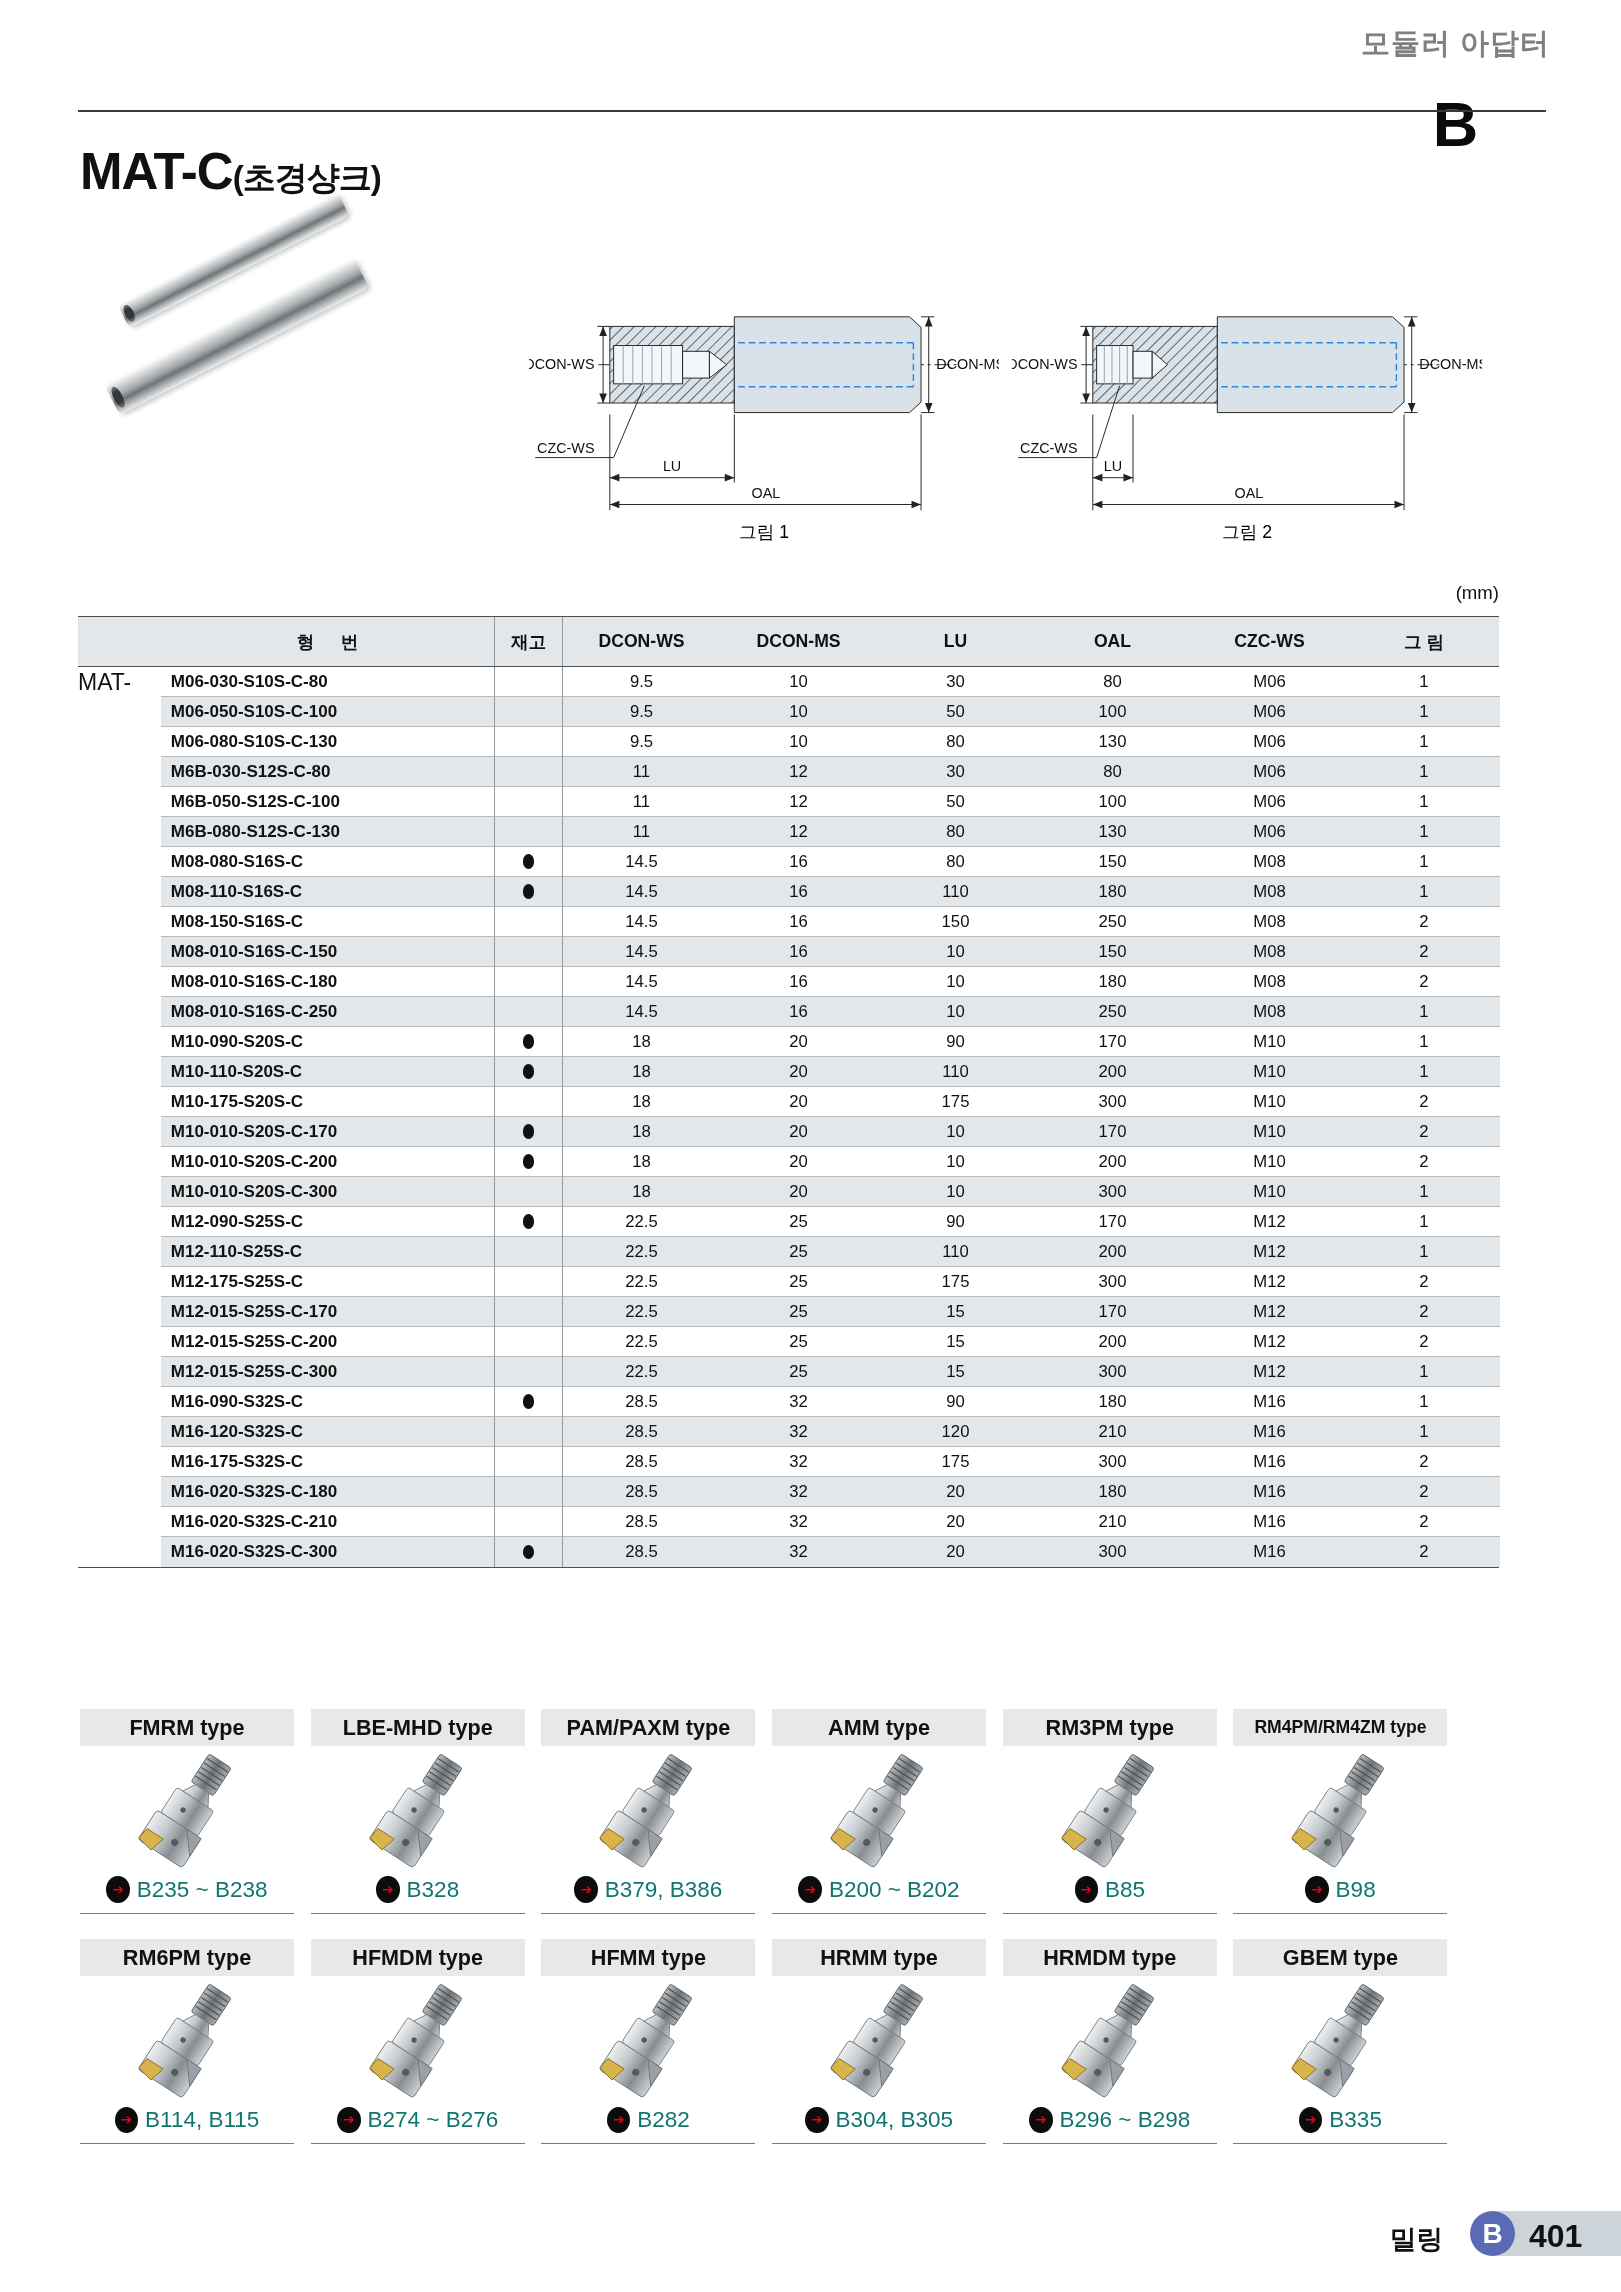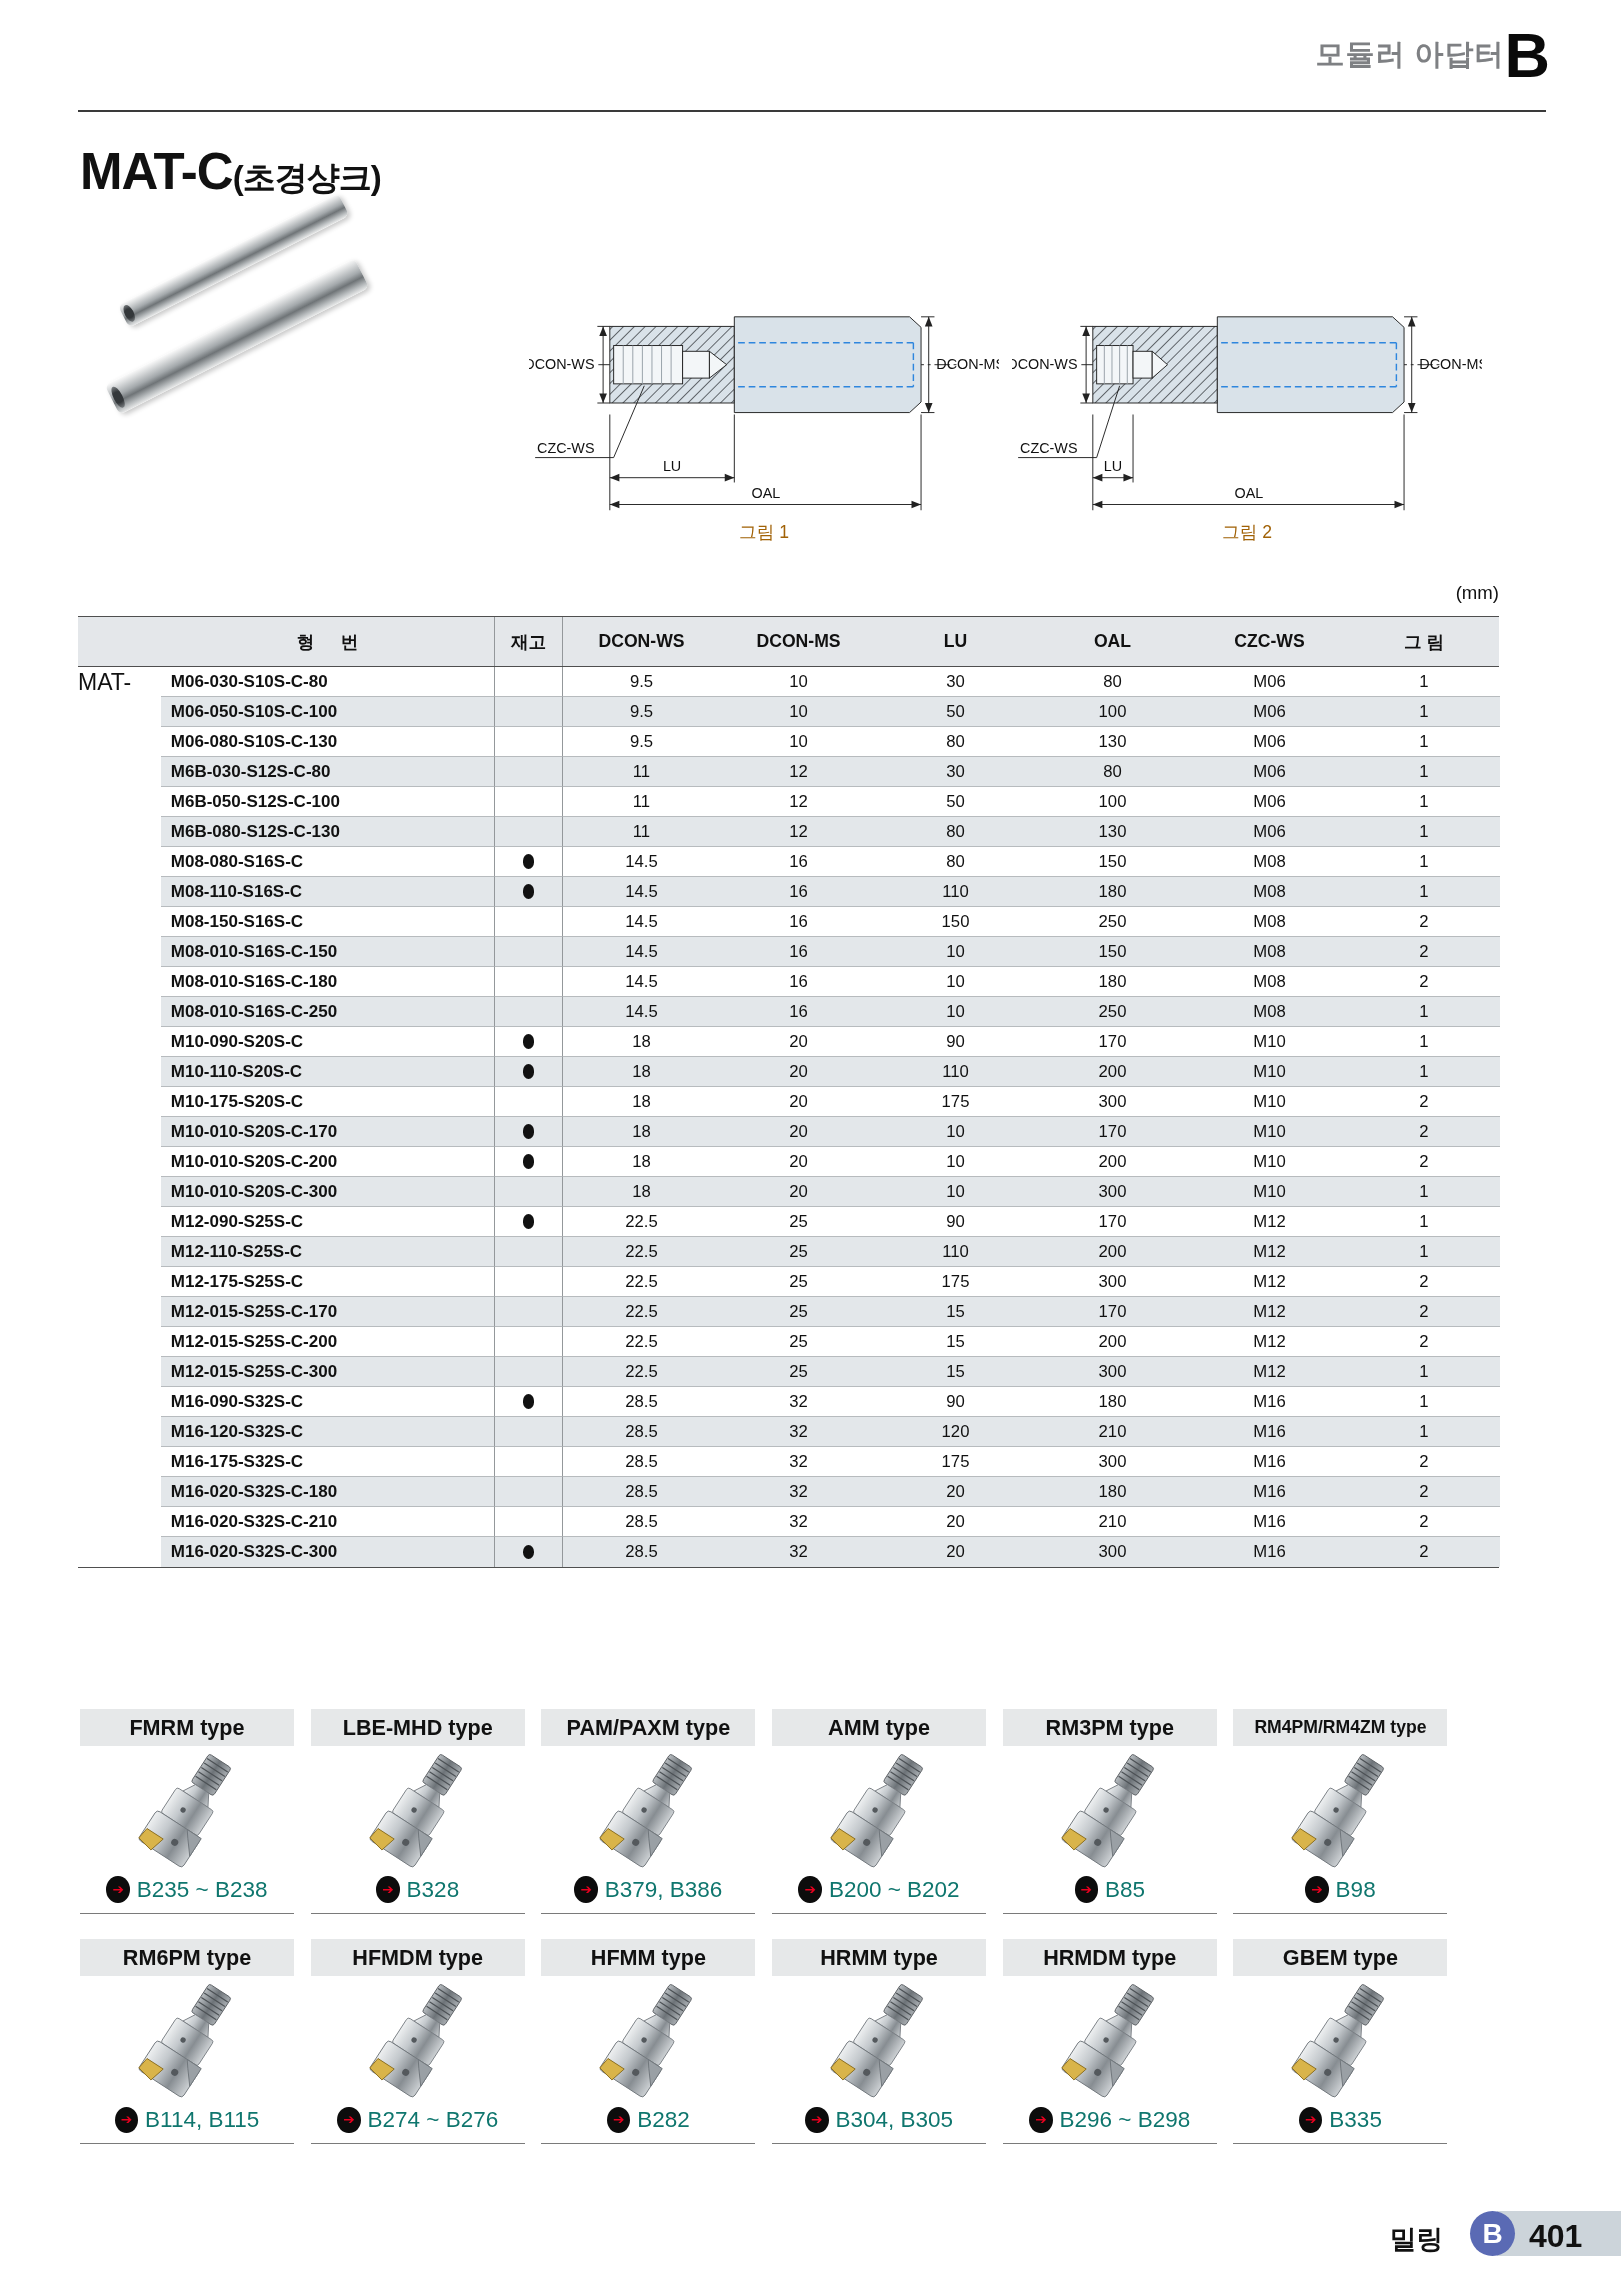--- a/index.html
+++ b/index.html
@@ -1,41 +1,41 @@
 <!DOCTYPE html>
 <html style="--accent-red: #e8001f; --section-badge-blue: #5a6ab4; --footer-band: #ccd4da; --zebra-row: #e3e7ea; --header-bg: #e4e7ea; --card-header-bg: #e6e8e9; --diagram-fill: #d9e2e9; --diagram-hidden-line-blue: #2e86de;"><head>
 <meta charset="utf-8">
 <style>
   html,body{margin:0;padding:0;}
   body{font-family:"Liberation Sans","DejaVu Sans",sans-serif;background:#fff;color:#111;}
   .page{position:relative;width:1621px;height:2293px;background:#fff;overflow:hidden;}
 
   
-  .hdr{position:absolute;top:23.5px;right:71px;display:flex;align-items:center;gap:0;}
+  .hdr{position:absolute;top:23.5px;right:71px;display:flex;align-items:center;gap:29px;flex-direction:column;}
   .hdr-cat{font-size:29px;font-weight:800;color:#7e8083;letter-spacing:1px;}
   .hdr-b{font-size:63px;font-weight:800;color:#0a0a0a;line-height:1;}
   .hdr-rule{position:absolute;left:78px;top:110px;width:1468px;height:2px;background:#3a3a3a;}
 
   
   .title{position:absolute;left:80px;top:118px;display:flex;align-items:baseline;margin-top:24px;}
   .title-main{font-size:51px;font-weight:800;letter-spacing:-1px;}
   .title-sub{font-size:33px;font-weight:800;letter-spacing:-1px;}
 
   
   .photo{position:absolute;left:83px;top:191px;width:323px;height:211px;}
   .rod{position:absolute;border-radius:5.9px;background:linear-gradient(180deg,#fbfbfb 0%,#dcdedf 16%,#a4a9ac 44%,#6f7477 62%,#b8bcbe 84%,#ebecec 100%);box-shadow:2px 2.9px 4.9px rgba(0,0,0,.22);}
   .rod::before{content:"";position:absolute;left:2px;top:50%;transform:translateY(-50%);width:8.8px;height:72%;border-radius:50%;background:radial-gradient(circle,#33373a 45%,#85898c);}
   .rod1{left:27.4px;top:57px;width:247px;height:24.5px;transform:rotate(-27deg);}
   .rod2{left:13.7px;top:129px;width:280px;height:33px;transform:rotate(-27deg);}
 
   
   .diagram{position:absolute;top:290px;width:470px;}
   .diag1{left:529px;} .diag2{left:1012px;}
   .diag-svg{display:block;width:470px;height:226px;}
-  .diag-cap{text-align:center;font-size:17.6px;color:#a16207;margin-top:3.9px;}
+  .diag-cap{text-align:center;font-size:17.6px;color:#000000;margin-top:3.9px;}
   .cl{stroke:#222;stroke-width:1;stroke-dasharray:16 4 3 4;fill:none;}
   .hid{stroke:var(--diagram-hidden-line-blue,#2e86de);stroke-width:1.5;stroke-dasharray:7 4;fill:none;}
   .dim{stroke:#222;stroke-width:1;fill:none;}
   .thr{stroke:#96a0a7;stroke-width:1;}
   .lbl{font-size:15px;fill:#111;}
 
   
   .mm{position:absolute;left:78px;top:582px;width:1421px;text-align:right;font-size:18.6px;color:#111;}
 
   

